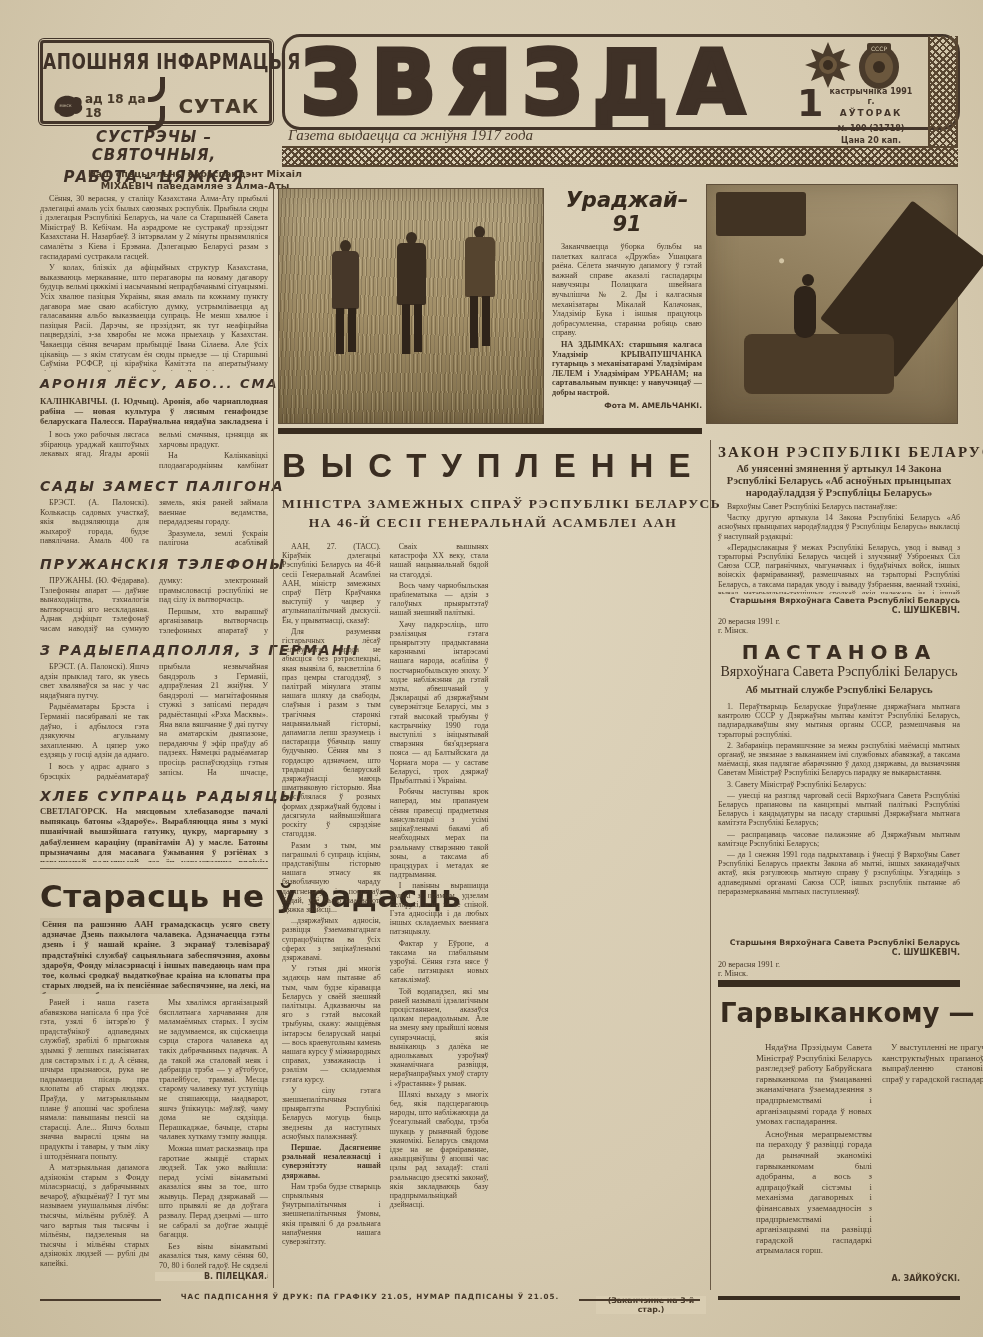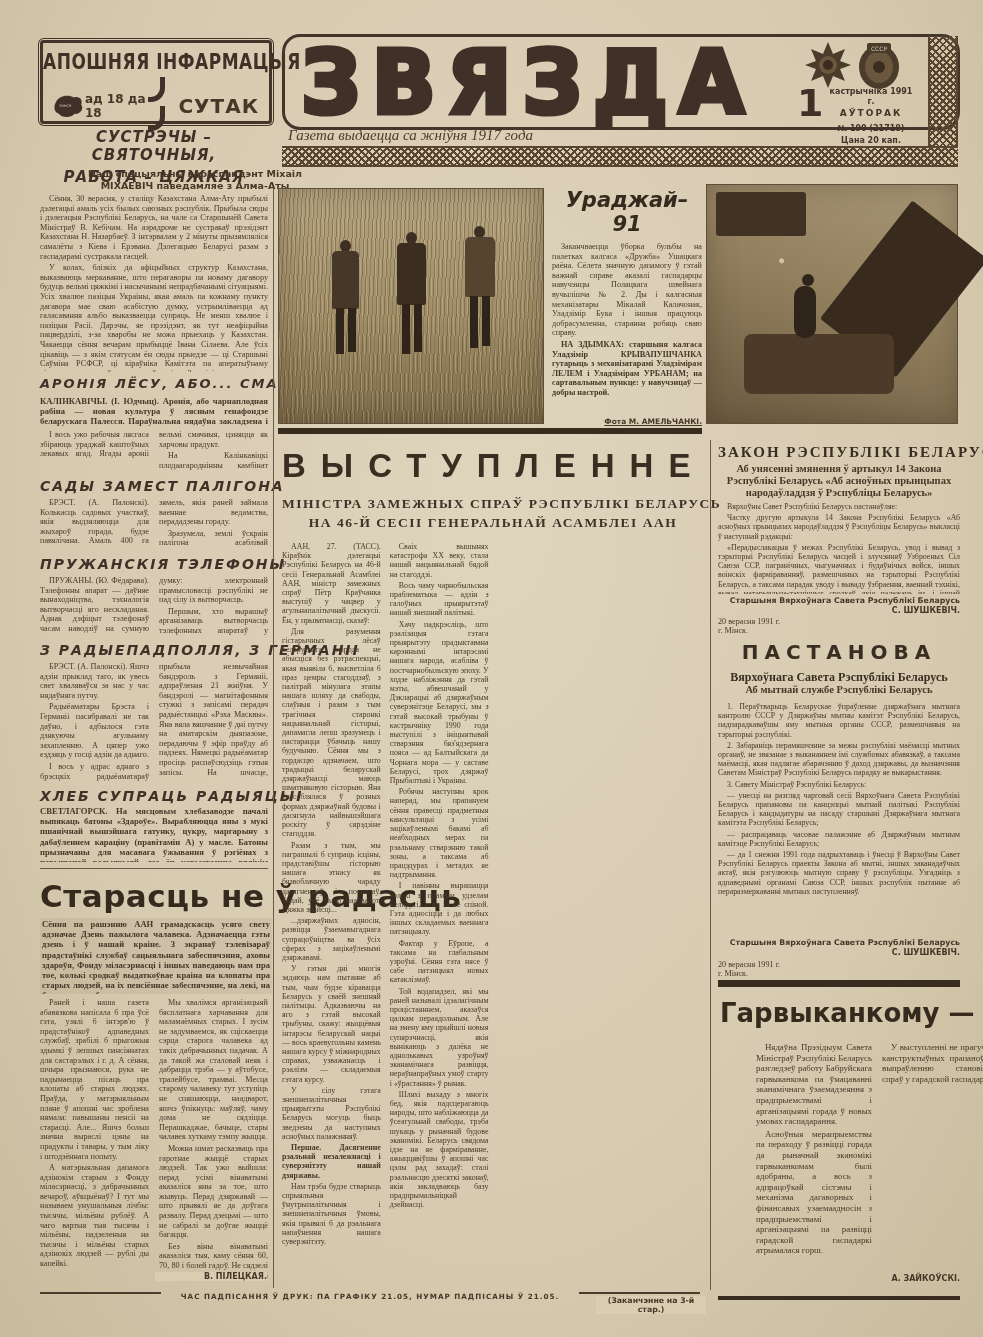--- a/index.html
+++ b/index.html
@@ -61,21 +61,21 @@
   
   .hl-italic{font-family:"DejaVu Sans",sans-serif;font-weight:bold;font-style:italic;
     font-size:15px;letter-spacing:1px;color:#3f3127;}
   .hl-caps{font-family:"DejaVu Sans",sans-serif;font-weight:bold;font-style:italic;
     font-size:14px;letter-spacing:2px;color:#3f3127;white-space:nowrap;}
   .hl-big{font-family:"DejaVu Sans",sans-serif;font-weight:bold;font-size:31px;color:#362a1e;letter-spacing:0.5px;white-space:nowrap;}
   .hl-speech{font-family:Liberation Sans, sans-serif;font-weight:bold;font-size:33px;letter-spacing:15px;color:#3a2d21;white-space:nowrap;}
   .hl-sub{font-family:"Liberation Serif",serif;font-weight:bold;font-size:13.5px;letter-spacing:1.5px;color:#3f3127;white-space:nowrap;}
   .hl-law{font-family:"Liberation Serif",serif;font-weight:bold;font-size:15px;letter-spacing:2px;color:#3a2d21;white-space:nowrap;}
   .hl-decree{font-family:"DejaVu Sans",sans-serif;font-weight:bold;font-size:20px;letter-spacing:6px;color:#3a2d21;}
-  .hl-org{font-family:"Liberation Serif",serif;font-weight:bold;font-size:12px;color:#3a2d21;white-space:nowrap;margin-top:6px;}
+  .hl-org{font-family:"Liberation Serif",serif;font-weight:normal;font-size:14px;color:#3a2d21;white-space:nowrap;}
   .hl-dvojka{font-family:"DejaVu Sans",sans-serif;font-weight:bold;font-size:26px;color:#362a1e;white-space:nowrap;}
   .hl-harvest{font-family:"DejaVu Sans",sans-serif;font-weight:bold;font-style:italic;font-size:21px;color:#362a1e;}
 
   .byline{font-family:"DejaVu Sans",sans-serif;font-weight:bold;font-size:9.5px;line-height:11.5px;margin-left:41px;}
   .body-s{font-size:8.2px;line-height:9.6px;}
   .body-xs{font-size:7.9px;line-height:9.2px;}
   .lead-bold{font-weight:bold;font-size:8.6px;line-height:10.2px;}
   .sig{font-family:"DejaVu Sans",sans-serif;font-weight:bold;font-size:8px;}
   .overflow-clip{overflow:hidden;}
 
@@ -223,21 +223,21 @@
       <div class="fig-legs" style="left:204px;top:108px;width:8px;height:50px;"></div>
     </div>
   </div>
 
   <div class="abs" style="left:552px;top:188px;width:150px;height:246px;">
     <div class="hl-harvest ctr">Ураджай–91</div>
     <div class="just body-s nole" style="margin-top:6px;">
       <p>Заканчваецца ўборка бульбы на палетках калгаса «Дружба» Ушацкага раёна. Сёлета значную дапамогу ў гэтай важнай справе аказалі гаспадарцы навучэнцы Полацкага швейнага вучылішча № 2. Ды і калгасныя механізатары Мікалай Калачонак, Уладзімір Бука і іншыя працуюць добрасумленна, старанна робяць сваю справу.</p>
       <p style="font-weight:bold;">НА ЗДЫМКАХ: старшыня калгаса Уладзімір КРЫВАПУШЧАНКА гутарыць з механізатарамі Уладзімірам ЛЕЛЕМ і Уладзімірам УРБАНАМ; на сартавальным пункце: у навучэнцаў — добры настрой.</p>
     </div>
-    <div class="sig rt" style="margin-top:19px;font-size:7.5px;text-decoration:underline;">Фота М. АМЕЛЬЧАНКІ.</div>
+    <div class="sig rt" style="margin-top:3px;font-size:7.5px;">Фота М. АМЕЛЬЧАНКІ.</div>
   </div>
 
   <div class="abs photo machine-bg" style="left:706px;top:184px;width:252px;height:240px;">
     <div class="blob" style="left:10px;top:8px;width:90px;height:44px;"></div>
     <div class="blob" style="left:150px;top:30px;width:96px;height:150px;transform:rotate(38deg);background:#382b1d;"></div>
     <div class="blob" style="left:38px;top:150px;width:150px;height:60px;background:#4b3b28;border-radius:8px;"></div>
     <div class="blob" style="left:88px;top:102px;width:22px;height:52px;border-radius:10px;background:#2f241a;"></div>
     <div class="blob" style="left:96px;top:90px;width:12px;height:12px;border-radius:50%;background:#2f241a;"></div>
   </div>
 
@@ -300,19 +300,19 @@
 
   <div class="abs hl-dvojka" style="left:720px;top:998px;width:242px;">Гарвыканкому — «двойка»</div>
   <div class="abs cols2 just overflow-clip nole" style="left:756px;top:1042px;width:242px;height:228px;font-size:8.8px;line-height:10.6px;">
     <p>Нядаўна Прэзідыум Савета Міністраў Рэспублікі Беларусь разгледзеў работу Бабруйскага гарвыканкома па ўмацаванні эканамічнага ўзаемадзеяння з прадпрыемствамі і арганізацыямі горада ў новых умовах гаспадарання.</p>
     <p>Асноўныя мерапрыемствы па пераходу ў развіцці горада да рыначнай эканомікі гарвыканкомам былі адобраны, а вось з адпрацоўкай сістэмы і механізма дагаворных і фінансавых узаемаадносін з прадпрыемствамі і арганізацыямі па развіцці гарадской гаспадаркі атрымалася горш.</p>
     <p>У выступленні не прагучала канструктыўных прапаноў па выпраўленню становішча спраў у гарадской гаспадарцы.</p>
   </div>
   <div class="abs sig rt" style="left:840px;top:1274px;width:120px;">А. ЗАЙКОЎСКІ.</div>
   <div class="abs thick-rule" style="left:718px;top:1296px;width:242px;height:4px;"></div>
 
-  <div class="abs" style="left:40px;top:1292px;width:660px;display:flex;align-items:flex-start;gap:20px;">
+  <div class="abs" style="left:40px;top:1292px;width:660px;display:flex;align-items:flex-end;gap:20px;">
     <div style="flex:1;height:2px;background:#4a3b2c;"></div>
     <div class="sig" style="font-size:7.2px;letter-spacing:1px;white-space:nowrap;">ЧАС ПАДПІСАННЯ Ў ДРУК: ПА ГРАФІКУ 21.05, НУМАР ПАДПІСАНЫ Ў 21.05.</div>
     <div style="flex:1;height:2px;background:#4a3b2c;"></div>
   </div>
 
 </div>
 
 </body></html>

